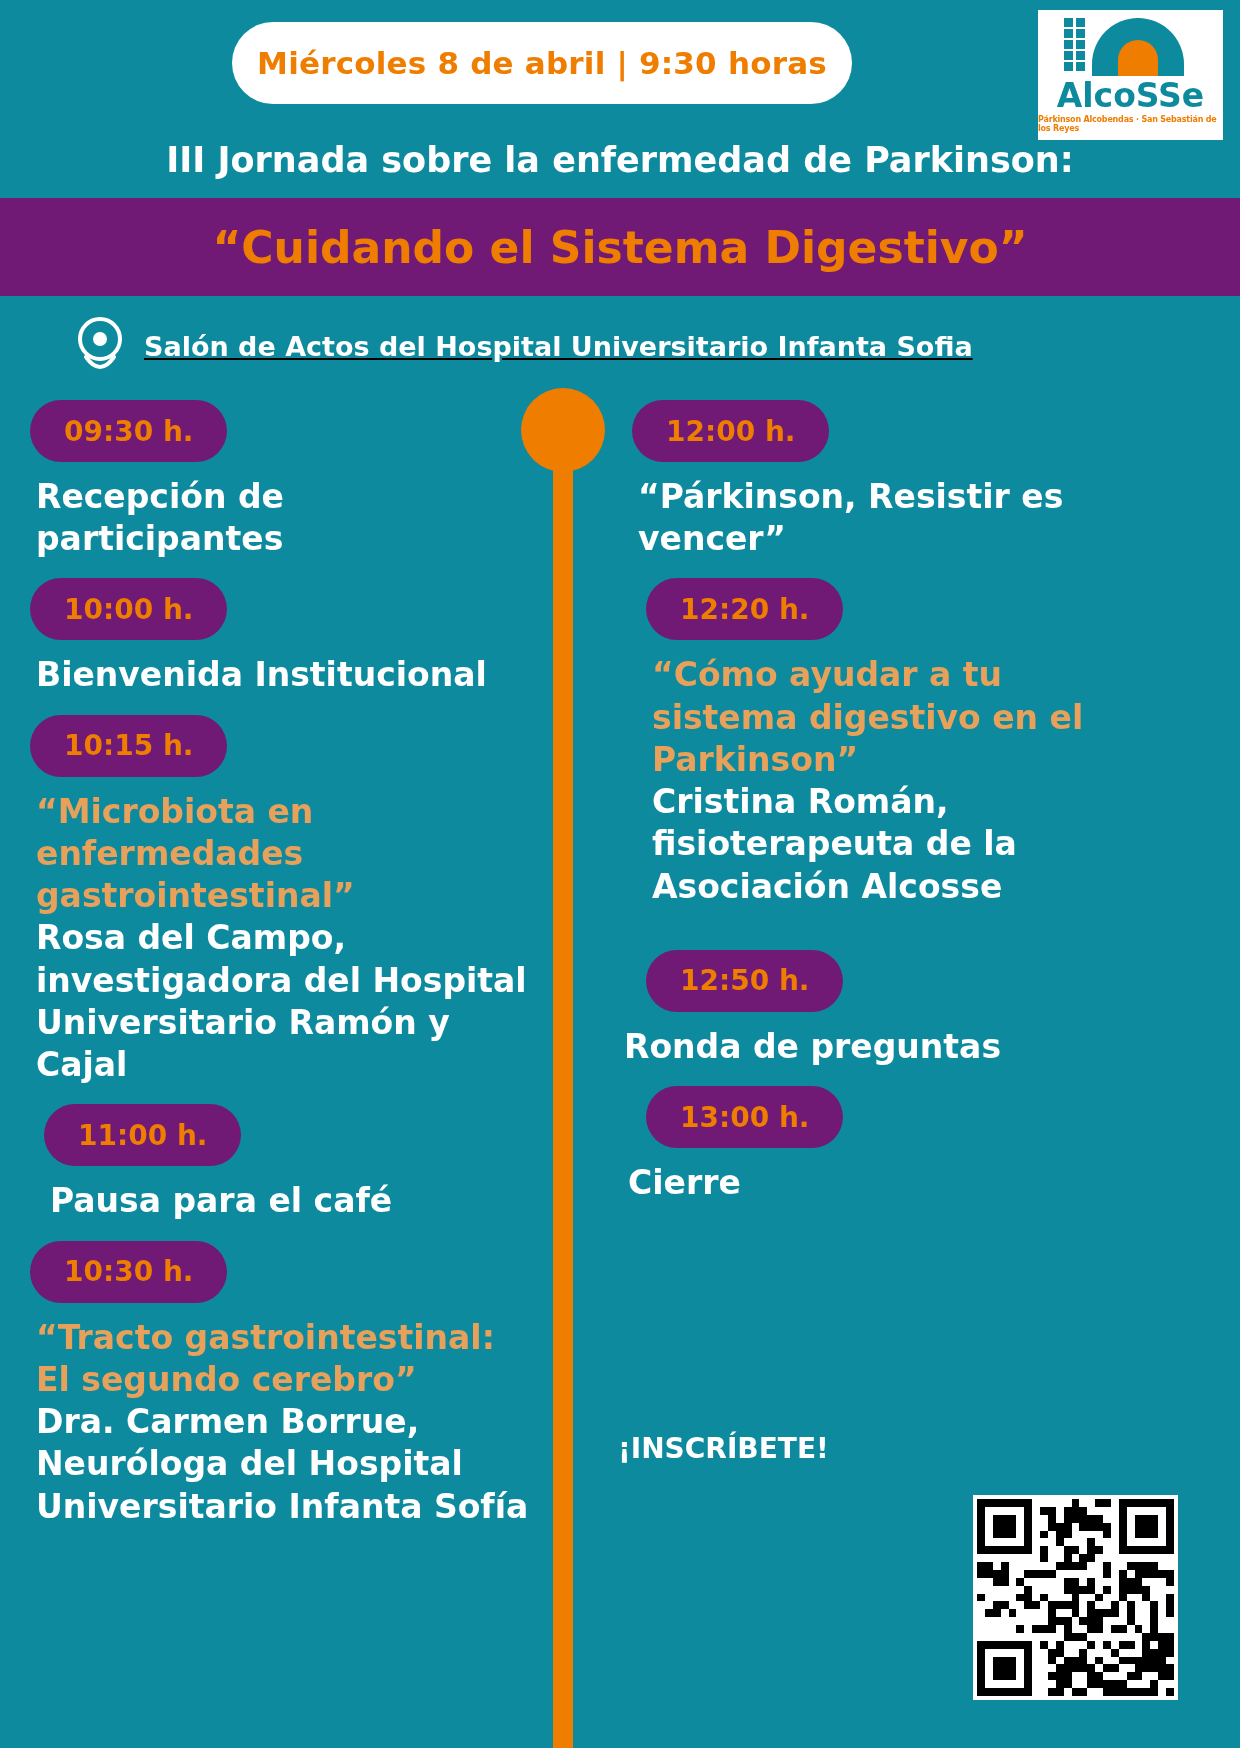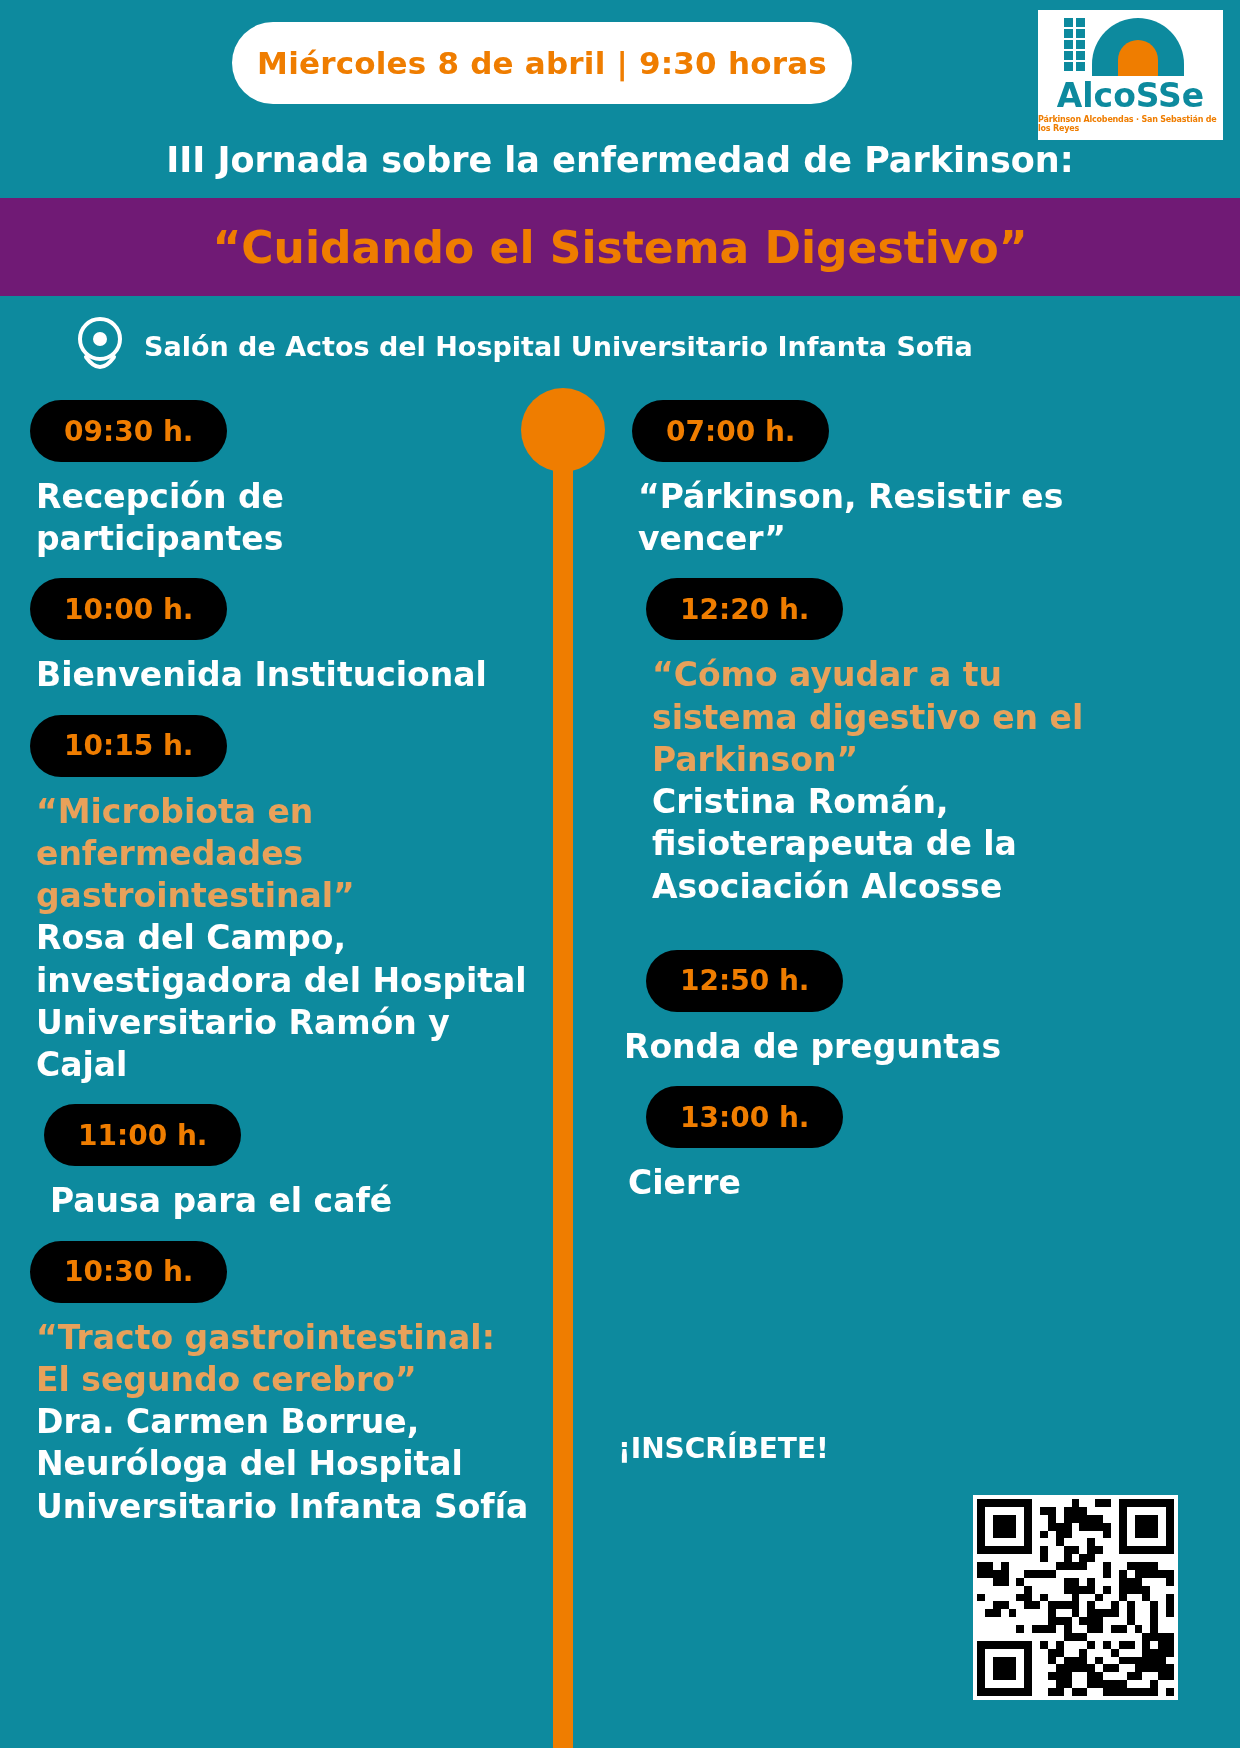--- a/index.html
+++ b/index.html
@@ -142,20 +142,21 @@
   }
 
   
   .venue {
     position: absolute;
     left: 72px;
     top: 315px;
     display: flex;
     align-items: center;
     gap: 16px;
+    text-decoration: underline;
   }
   .pin-icon {
     width: 56px;
     height: 62px;
     position: relative;
   }
   .venue-text {
     color: #ffffff;
     font-size: 27px;
     font-weight: bold;
@@ -187,21 +188,21 @@
   }
   .col-left {
     left: 30px;
     width: 510px;
   }
   .col-right {
     left: 618px;
     width: 470px;
   }
   .time-pill {
-    background: #000000;
+    background: #701a75;
     border-radius: 40px;
     color: #ef7d00;
     font-size: 28px;
     font-weight: bold;
     display: inline-flex;
     align-items: center;
     justify-content: center;
     height: 62px;
     padding: 0 34px;
   }
@@ -339,21 +340,21 @@
       <div class="desc">
         <span class="talk">“Tracto gastrointestinal: El segundo cerebro”</span>
         <span>Dra. Carmen Borrue, Neuróloga del Hospital Universitario Infanta Sofía</span>
       </div>
     </div>
   </div>
 
   <div class="col col-right">
 
     <div class="entry indent-1">
-      <div class="time-pill">07:00 h.</div>
+      <div class="time-pill">12:00 h.</div>
       <div class="desc">
         <span>“Párkinson, Resistir es vencer”</span>
       </div>
     </div>
 
     <div class="entry indent-2">
       <div class="time-pill">12:20 h.</div>
       <div class="desc">
         <span class="talk">“Cómo ayudar a tu sistema digestivo en el Parkinson”</span>
         <span>Cristina Román, fisioterapeuta de la Asociación Alcosse</span>

